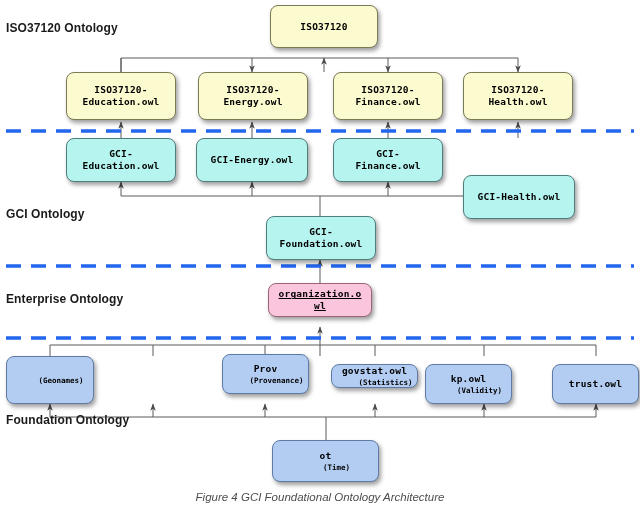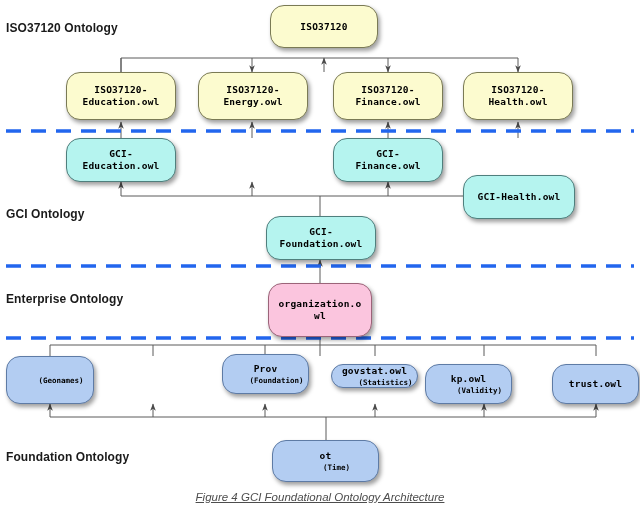--- a/index.html
+++ b/index.html
@@ -20,21 +20,21 @@
     left: 0;
     top: 0;
     width: 640px;
     height: 510px;
     pointer-events: none;
   }
   .node {
     position: absolute;
     box-sizing: border-box;
     border: 1px solid #555555;
-    border-radius: 14px;
+    border-radius: 8px;
     display: flex;
     flex-direction: column;
     align-items: center;
     justify-content: center;
     text-align: center;
     font-family: "DejaVu Sans Mono", "Liberation Mono", monospace;
     font-weight: bold;
     color: #000000;
     box-shadow: 2px 3px 4px rgba(0,0,0,0.38);
     z-index: 3;
@@ -133,21 +133,21 @@
     <g stroke="#2266ee" stroke-width="3.4" stroke-dasharray="15 10" stroke-linecap="butt">
       <line x1="6" y1="131" x2="634" y2="131"></line>
       <line x1="6" y1="266" x2="634" y2="266"></line>
       <line x1="6" y1="338" x2="634" y2="338"></line>
     </g>
   </svg>
 
   <div class="tier-label" style="left:6px; top:21px;">ISO37120 Ontology</div>
   <div class="tier-label" style="left:6px; top:207px;">GCI Ontology</div>
   <div class="tier-label" style="left:6px; top:292px;">Enterprise Ontology</div>
-  <div class="tier-label" style="left:6px; top:450px;">Foundation Ontology</div>
+  <div class="tier-label" style="left:6px; top:413px;">Foundation Ontology</div>
 
   <div class="node iso" style="left:270px; top:5px; width:108px; height:43px;">
     <div class="title">ISO37120</div>
   </div>
 
   <div class="node iso" style="left:66px; top:72px; width:110px; height:48px;">
     <div class="title">ISO37120-
 Education.owl</div>
   </div>
   <div class="node iso" style="left:198px; top:72px; width:110px; height:48px;">
@@ -160,57 +160,60 @@
   </div>
   <div class="node iso" style="left:463px; top:72px; width:110px; height:48px;">
     <div class="title">ISO37120-
 Health.owl</div>
   </div>
 
   <div class="node gci" style="left:66px; top:138px; width:110px; height:44px;">
     <div class="title">GCI-
 Education.owl</div>
   </div>
+  <div class="node gci" style="left:196px; top:138px; width:112px; height:44px;">
+    <div class="title">GCI-Energy.owl</div>
+  </div>
   <div class="node gci" style="left:333px; top:138px; width:110px; height:44px;">
     <div class="title">GCI-
 Finance.owl</div>
   </div>
   <div class="node gci" style="left:463px; top:138px; width:112px; height:44px;margin-top:37px;">
     <div class="title">GCI-Health.owl</div>
   </div>
 
   <div class="node gci" style="left:266px; top:216px; width:110px; height:44px;">
     <div class="title">GCI-
 Foundation.owl</div>
   </div>
 
-  <div class="node ent" style="left:268px; top:283px; width:104px; height:54px;">
+  <div class="node ent" style="left:268px; top:283px; width:104px; height:34px;text-decoration:underline;">
     <div class="title">organization.o
 wl</div>
   </div>
 
   <div class="node found" style="left:6px; top:356px; width:88px; height:48px;">
     <div class="sub">(Geonames)</div>
   </div>
   <div class="node found" style="left:222px; top:354px; width:87px; height:40px;">
     <div class="title">Prov</div>
-    <div class="sub">(Foundation)</div>
+    <div class="sub">(Provenance)</div>
   </div>
   <div class="node found" style="left:331px; top:364px; width:87px; height:24px;text-align:right;">
     <div class="title">govstat.owl</div>
     <div class="sub">(Statistics)</div>
   </div>
   <div class="node found" style="left:425px; top:364px; width:87px; height:40px;">
     <div class="title">kp.owl</div>
     <div class="sub">(Validity)</div>
   </div>
   <div class="node found" style="left:552px; top:364px; width:87px; height:40px;">
     <div class="title">trust.owl</div>
   </div>
 
   <div class="node found" style="left:272px; top:440px; width:107px; height:42px;">
     <div class="title">ot</div>
     <div class="sub">(Time)</div>
   </div>
 
-  <div class="caption" style="top:491px;text-decoration:underline;">Figure 4 GCI Foundational Ontology Architecture</div>
+  <div class="caption" style="top:491px;">Figure 4 GCI Foundational Ontology Architecture</div>
 
 </div>
 
 </body></html>

